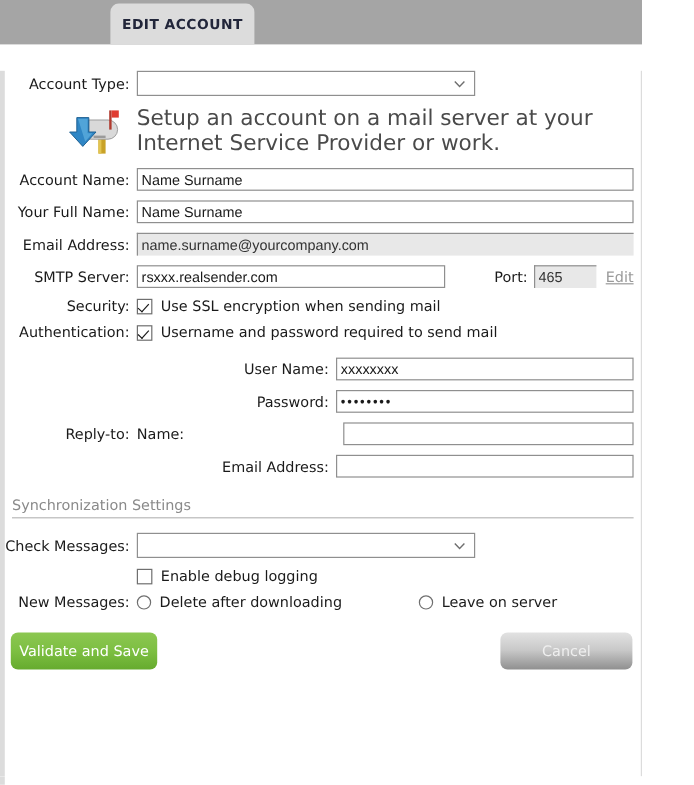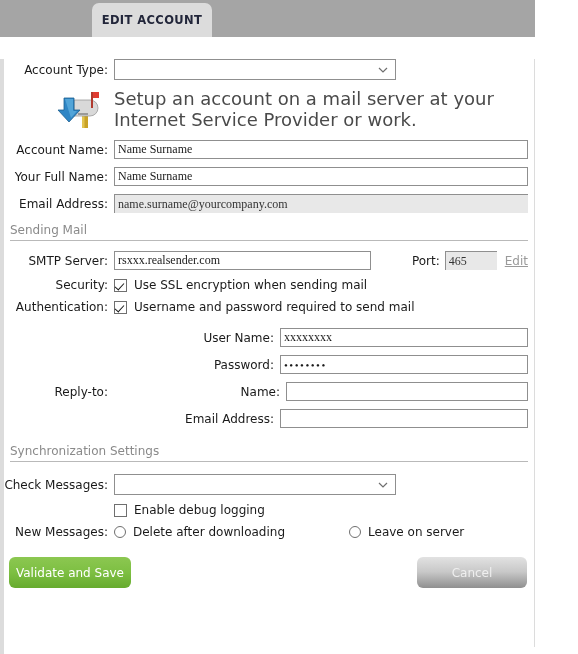--- a/index.html
+++ b/index.html
@@ -77,21 +77,21 @@
     font-size: 12px;
     color: #1a1a1a;
     white-space: nowrap;
   }
 
   
   .inp {
     height: 19px;
     border: 1px solid #8f8f8f;
     background: #ffffff;
-    font-family: Liberation Serif, serif;
+    font-family: Liberation Sans, sans-serif;
     font-size: 12px;
     color: #1a1a1a;
     padding: 0 3px;
     box-sizing: border-box;
     outline: none;
   }
   .inp.readonly {
     background: #e8e8e8;
     border-top: 1px solid #8f8f8f;
     border-left: 1px solid #8f8f8f;
@@ -290,24 +290,20 @@
     <div class="row form-pad">
       <div class="lbl">Your Full Name:</div>
       <input class="inp wide" type="text" value="Name Surname" style="">
     </div>
 
     <div class="row form-pad">
       <div class="lbl">Email Address:</div>
       <input class="inp wide readonly" type="text" readonly="" value="name.surname@yourcompany.com" style="">
     </div>
 
-    <div class="section">
-      <div class="section-title">Sending Mail</div>
-      <div class="section-rule"></div>
-    </div>
 
     <div class="row form-pad">
       <div class="lbl">SMTP Server:</div>
       <input class="inp" style="width: 287px;" type="text" value="rsxxx.realsender.com">
       <div style="margin-left:41px;display:flex;align-items:center;">
         <span>Port:</span>
         <input class="inp readonly" style="width: 52px; margin-left: 5px;" type="text" readonly="" value="465">
         <span class="link">Edit</span>
       </div>
     </div>
@@ -329,21 +325,21 @@
       <input class="inp" style="width: 300px;" type="text" value="xxxxxxxx">
     </div>
 
     <div class="row form-pad">
       <div class="sub-lbl">Password:</div>
       <input class="inp pwd-dots" style="width: 300px;" type="text" value="••••••••">
     </div>
 
     <div class="row form-pad">
       <div style="width:104px;min-width:104px;text-align:right;padding-right:6px;">Reply-to:</div>
-      <div style="width:166px;min-width:166px;text-align:right;padding-right:6px;">Name:</div>
+      <div style="width:166px;min-width:166px;padding-right:6px;">Name:</div>
       <input class="inp" style="width: 300px;" type="text" value="">
     </div>
 
     <div class="row form-pad">
       <div class="sub-lbl">Email Address:</div>
       <input class="inp" style="width: 300px;" type="text" value="">
     </div>
 
     <div class="section" style="margin-top:16px;">
       <div class="section-title">Synchronization Settings</div>

